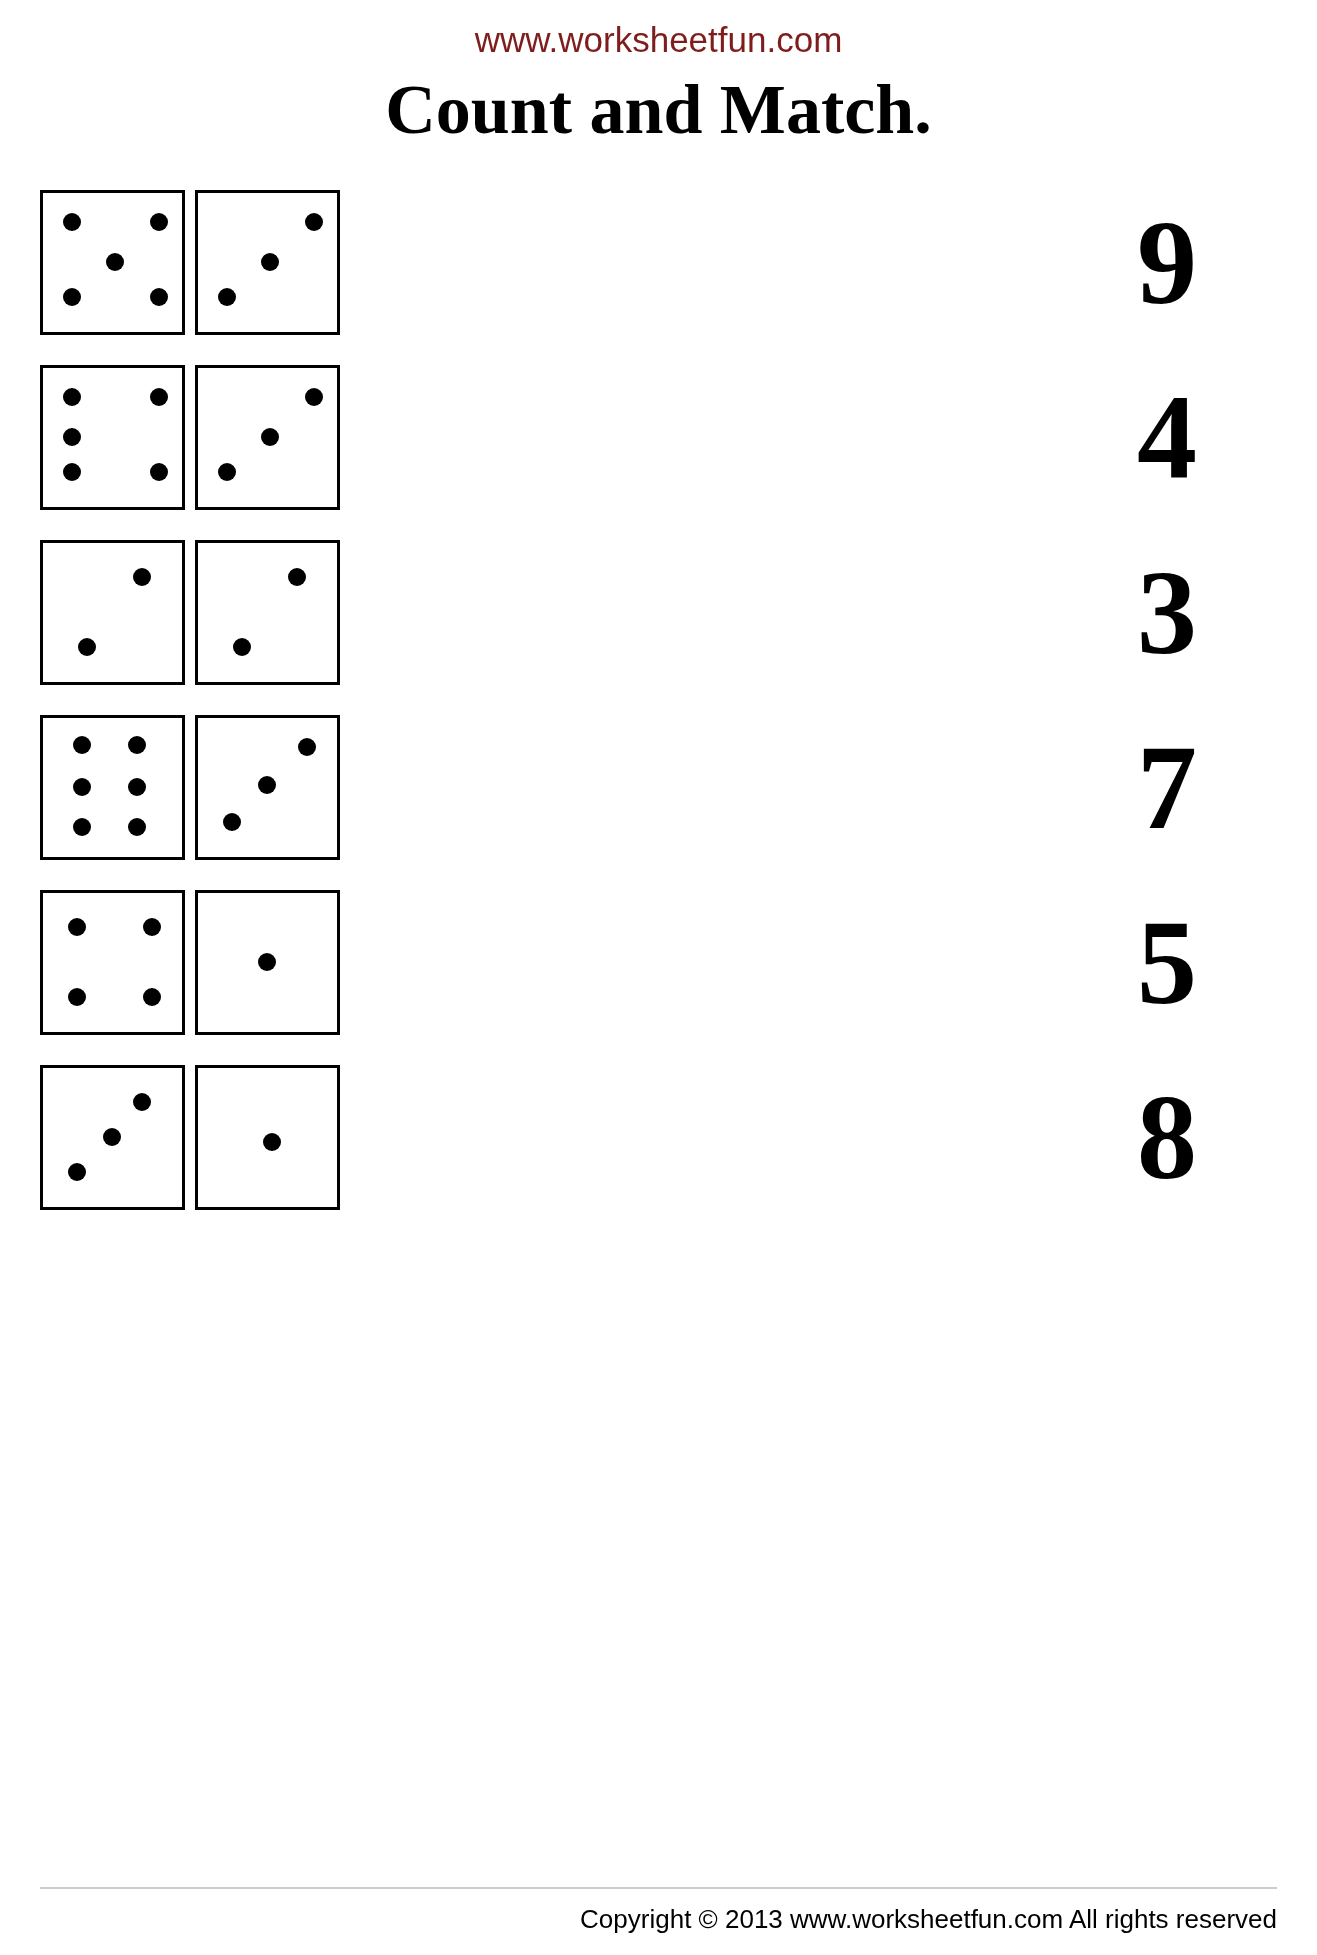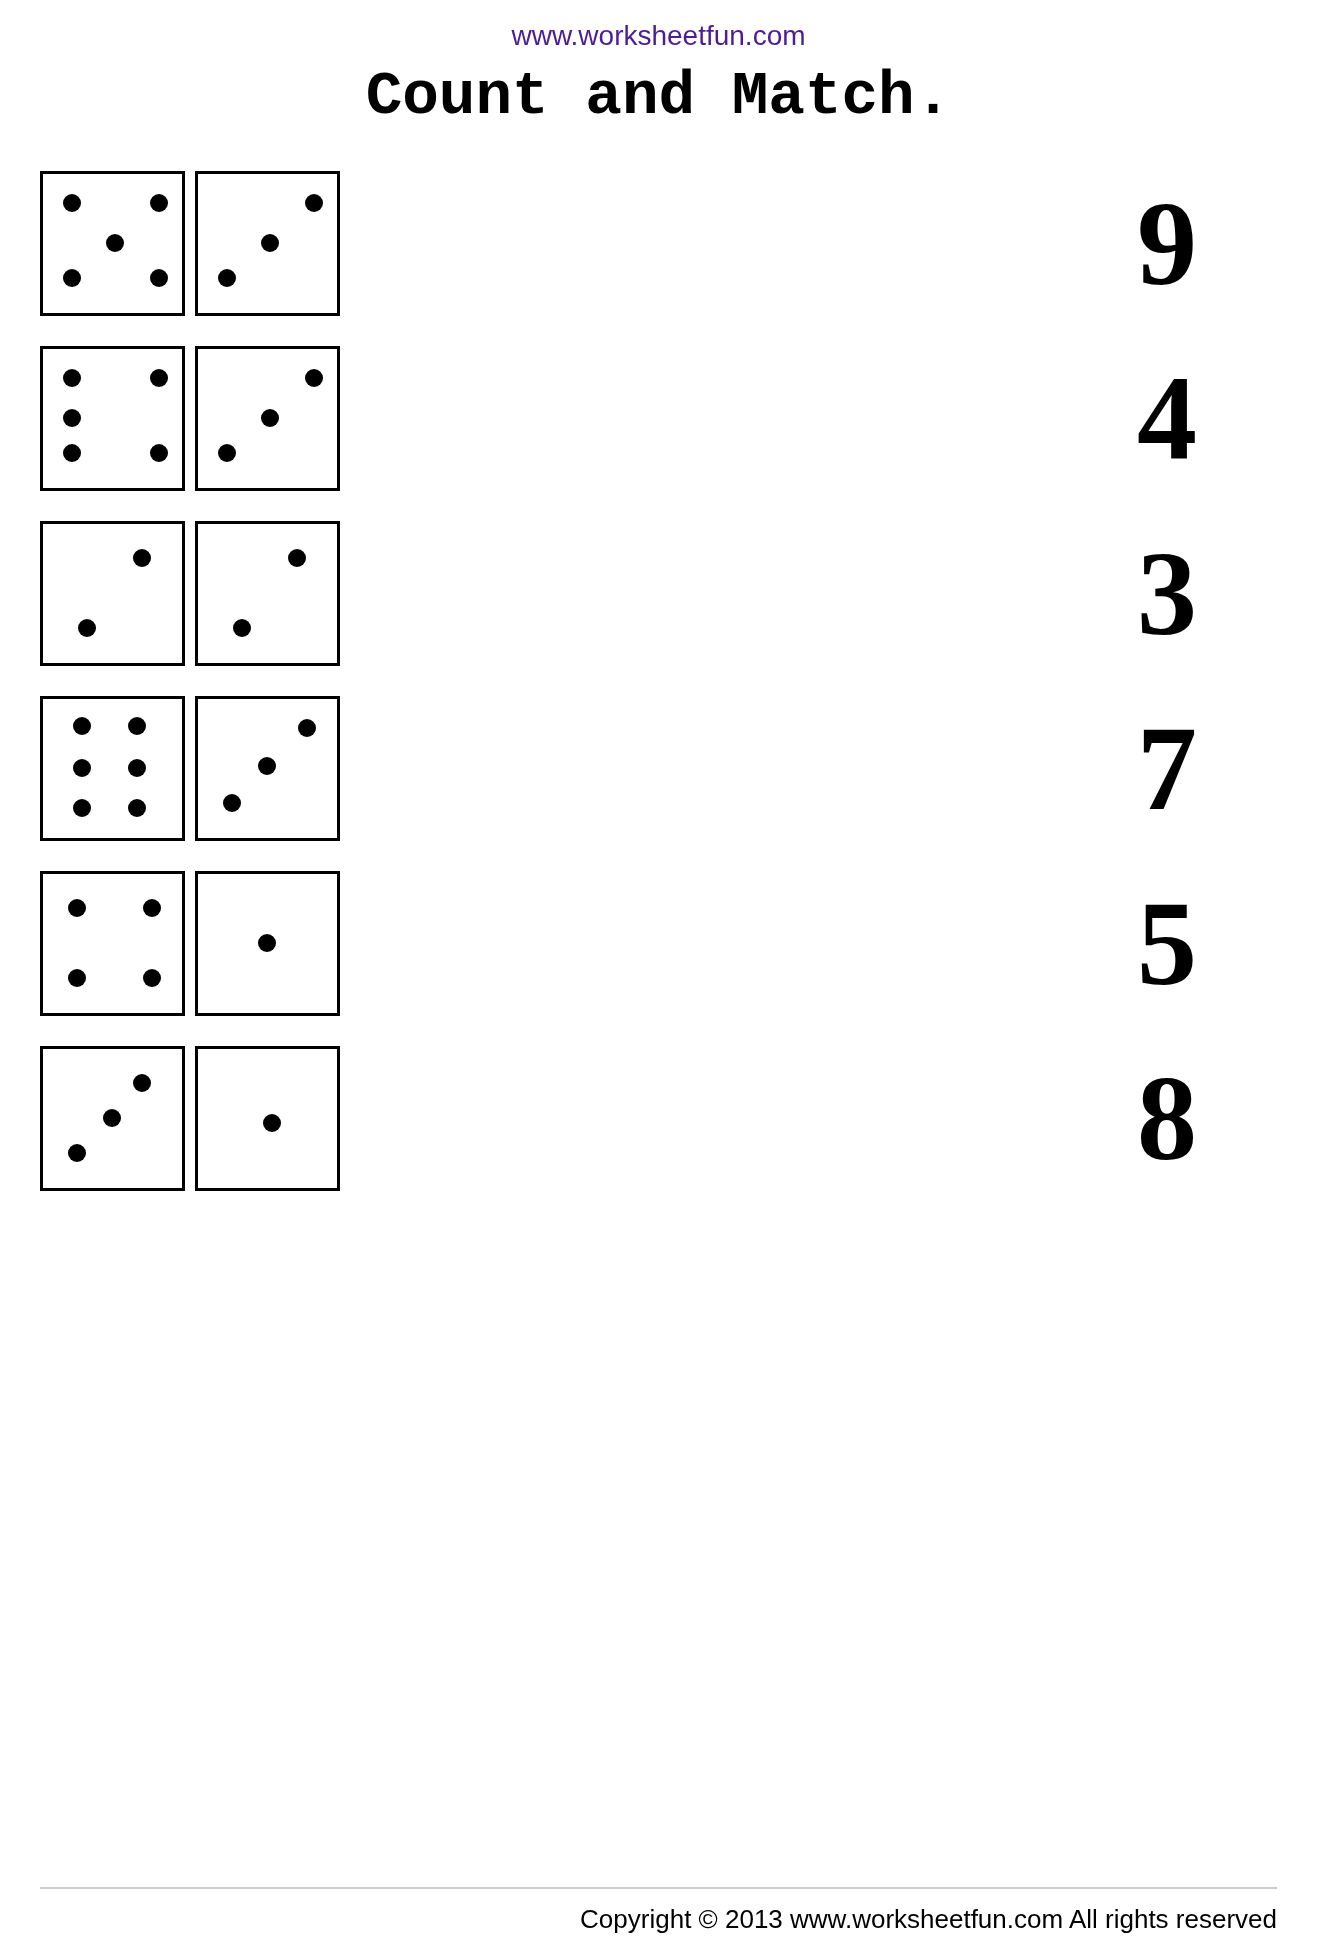--- a/index.html
+++ b/index.html
@@ -9,32 +9,32 @@
       font-family: 'Comic Sans MS', 'Chalkboard SE', cursive;
       width: 1317px;
       min-height: 1955px;
       display: flex;
       flex-direction: column;
       align-items: center;
       padding: 20px 40px 20px 40px;
     }
 
     .website-url {
-      font-size: 28px;
-      color: #4c1d95;
+      font-size: 35px;
+      color: #7f1d1d;
       margin-bottom: 10px;
       font-family: Arial, sans-serif;
     }
 
     .page-title {
-      font-size: 61px;
+      font-size: 70px;
       font-weight: bold;
       color: #000;
       margin-bottom: 40px;
-      font-family: Liberation Mono, monospace;
+      font-family: Liberation Serif, serif;
     }
 
     .content-area {
       width: 100%;
       display: flex;
       flex-direction: column;
       gap: 30px;
       flex: 1;
     }
 

